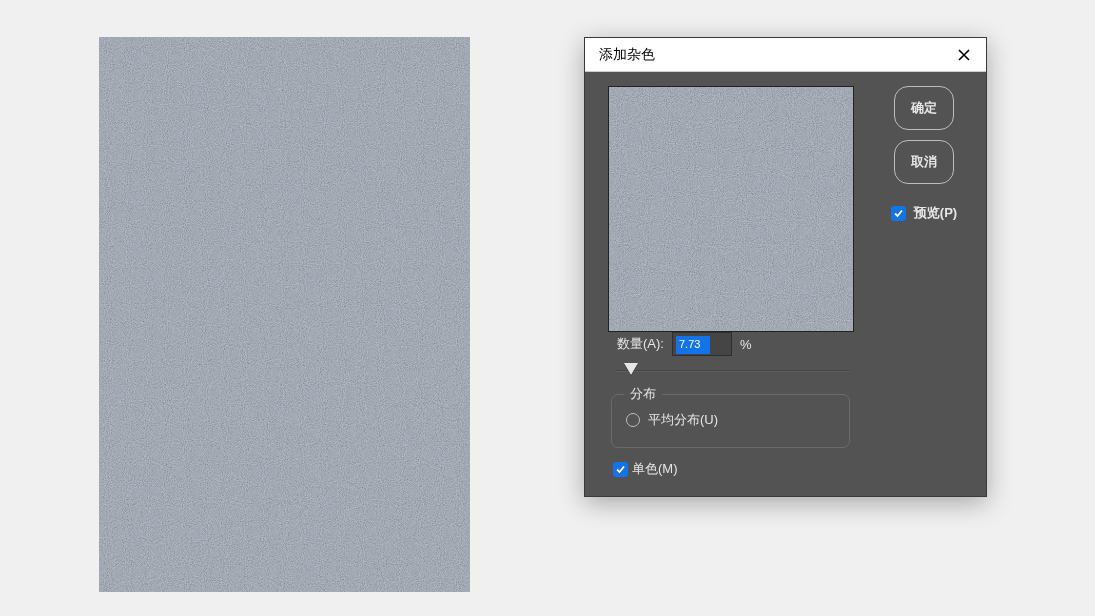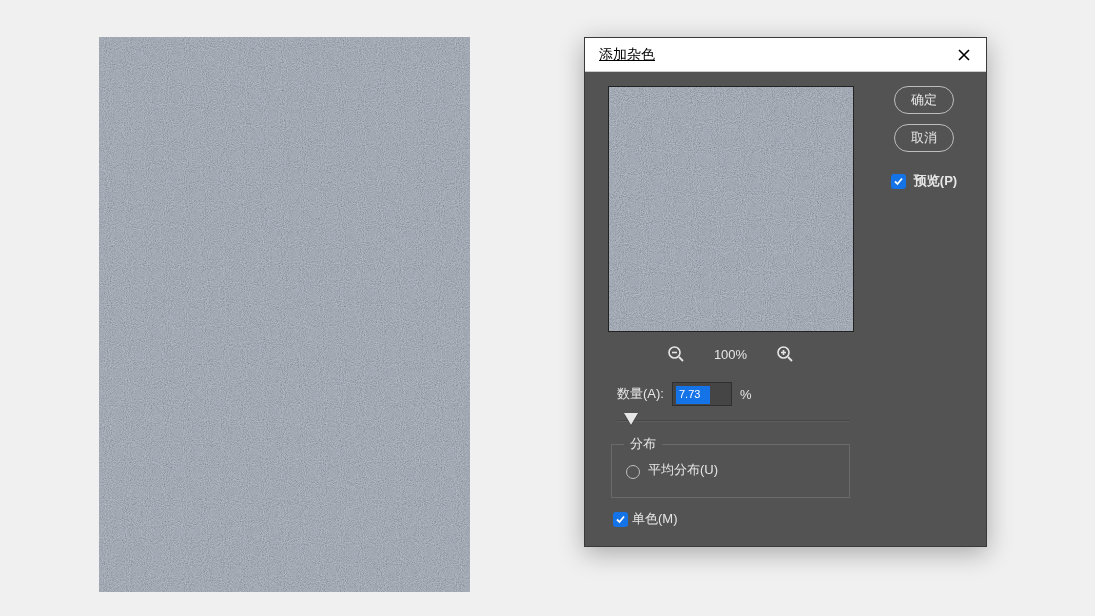--- a/index.html
+++ b/index.html
@@ -38,21 +38,20 @@
   }
   .titlebar {
     height: 34px;
     background: #fff;
     color: #000;
     display: flex;
     align-items: center;
     justify-content: space-between;
     padding: 0 12px 0 14px;
     border-bottom: 1px solid #ccc;
-    text-decoration: underline;
   }
   .titlebar-title { font-size: 14px; }
   .close-x {
     width: 20px;
     height: 20px;
     display: flex;
     align-items: center;
     justify-content: center;
     cursor: pointer;
   }
@@ -136,36 +135,36 @@
     border-right: 7px solid transparent;
     border-top: 12px solid #e6e6e6;
     left: 8px;
     transform: translateX(-50%);
     cursor: pointer;
     filter: drop-shadow(0 1px 0 #333);
   }
 
   .fieldset {
     border: 1px solid #6a6a6a;
-    border-radius: 0;
+    border-radius: 7px;
     margin: 14px 12px 0 12px;
     padding: 10px 14px 12px;
     position: relative;
   }
   .fieldset-legend {
     position: absolute;
     top: -10px;
     left: 12px;
     background: #535353;
     padding: 0 6px;
     font-size: 13px;
   }
   .radio-row {
     display: flex;
-    align-items: flex-end;
+    align-items: center;
     gap: 8px;
     margin: 6px 0;
     cursor: pointer;
   }
   .radio {
     width: 14px; height: 14px;
     border: 1.5px solid #bdbdbd;
     border-radius: 50%;
     display: flex;
     align-items: center;
@@ -190,31 +189,32 @@
     border-radius: 3px;
     background: #1473e6;
     display: flex;
     align-items: center;
     justify-content: center;
   }
   .checkbox svg { width: 11px; height: 11px; }
 
   .pill-btn {
     min-width: 60px;
-    height: 28px;
+    height: 44px;
     border: 1px solid #bdbdbd;
     border-radius: 14px;
     background: transparent;
     color: #e6e6e6;
     font-size: 13px;
     display: flex;
     align-items: center;
     justify-content: center;
     cursor: pointer;
     padding: 5px 14px;
+    font-weight: bold;
   }
   .preview-check-row {
     display: flex;
     align-items: center;
     gap: 8px;
     margin-top: 10px;
     cursor: pointer;
     font-weight: bold;
   }
 </style>
@@ -254,38 +254,20 @@
             <feColorMatrix type="saturate" values="0"></feColorMatrix>
             <feComponentTransfer>
                 <feFuncA type="table" tableValues="1 1"></feFuncA>
               </feComponentTransfer>
           </filter>
           <rect width="100%" height="100%" fill="#8b97ac"></rect>
           <rect width="100%" height="100%" filter="url(#n2)" opacity="0.5"></rect>
         </svg>
       </div>
 
-      <div class="zoom-row">
-        <span class="zoom-btn">
-          <svg viewBox="0 0 18 18">
-              <circle cx="7.5" cy="7.5" r="5.5" stroke-width="1.6"></circle>
-              <line x1="12" y1="12" x2="16" y2="16" stroke-width="1.8"></line>
-              <line x1="5" y1="7.5" x2="10" y2="7.5" stroke-width="1.6"></line>
-            </svg>
-        </span>
-        <span>100%</span>
-        <span class="zoom-btn">
-          <svg viewBox="0 0 18 18">
-              <circle cx="7.5" cy="7.5" r="5.5" stroke-width="1.6"></circle>
-              <line x1="12" y1="12" x2="16" y2="16" stroke-width="1.8"></line>
-              <line x1="5" y1="7.5" x2="10" y2="7.5" stroke-width="1.6"></line>
-              <line x1="7.5" y1="5" x2="7.5" y2="10" stroke-width="1.6"></line>
-            </svg>
-        </span>
-      </div>
 
       <div class="amount-row">
         <label>数量(A):</label>
         <input class="amount-input" style="background-image: linear-gradient(rgb(20, 115, 230), rgb(20, 115, 230)); background-repeat: no-repeat; background-size: 34px 18px; background-position: 3px 3px; color: rgb(255, 255, 255);" value="7.73">
         <span>%</span>
       </div>
 
       <div class="slider">
         <div class="slider-track"></div>
         <div class="slider-thumb" id="slider-thumb" style="left: 6%;"></div>

